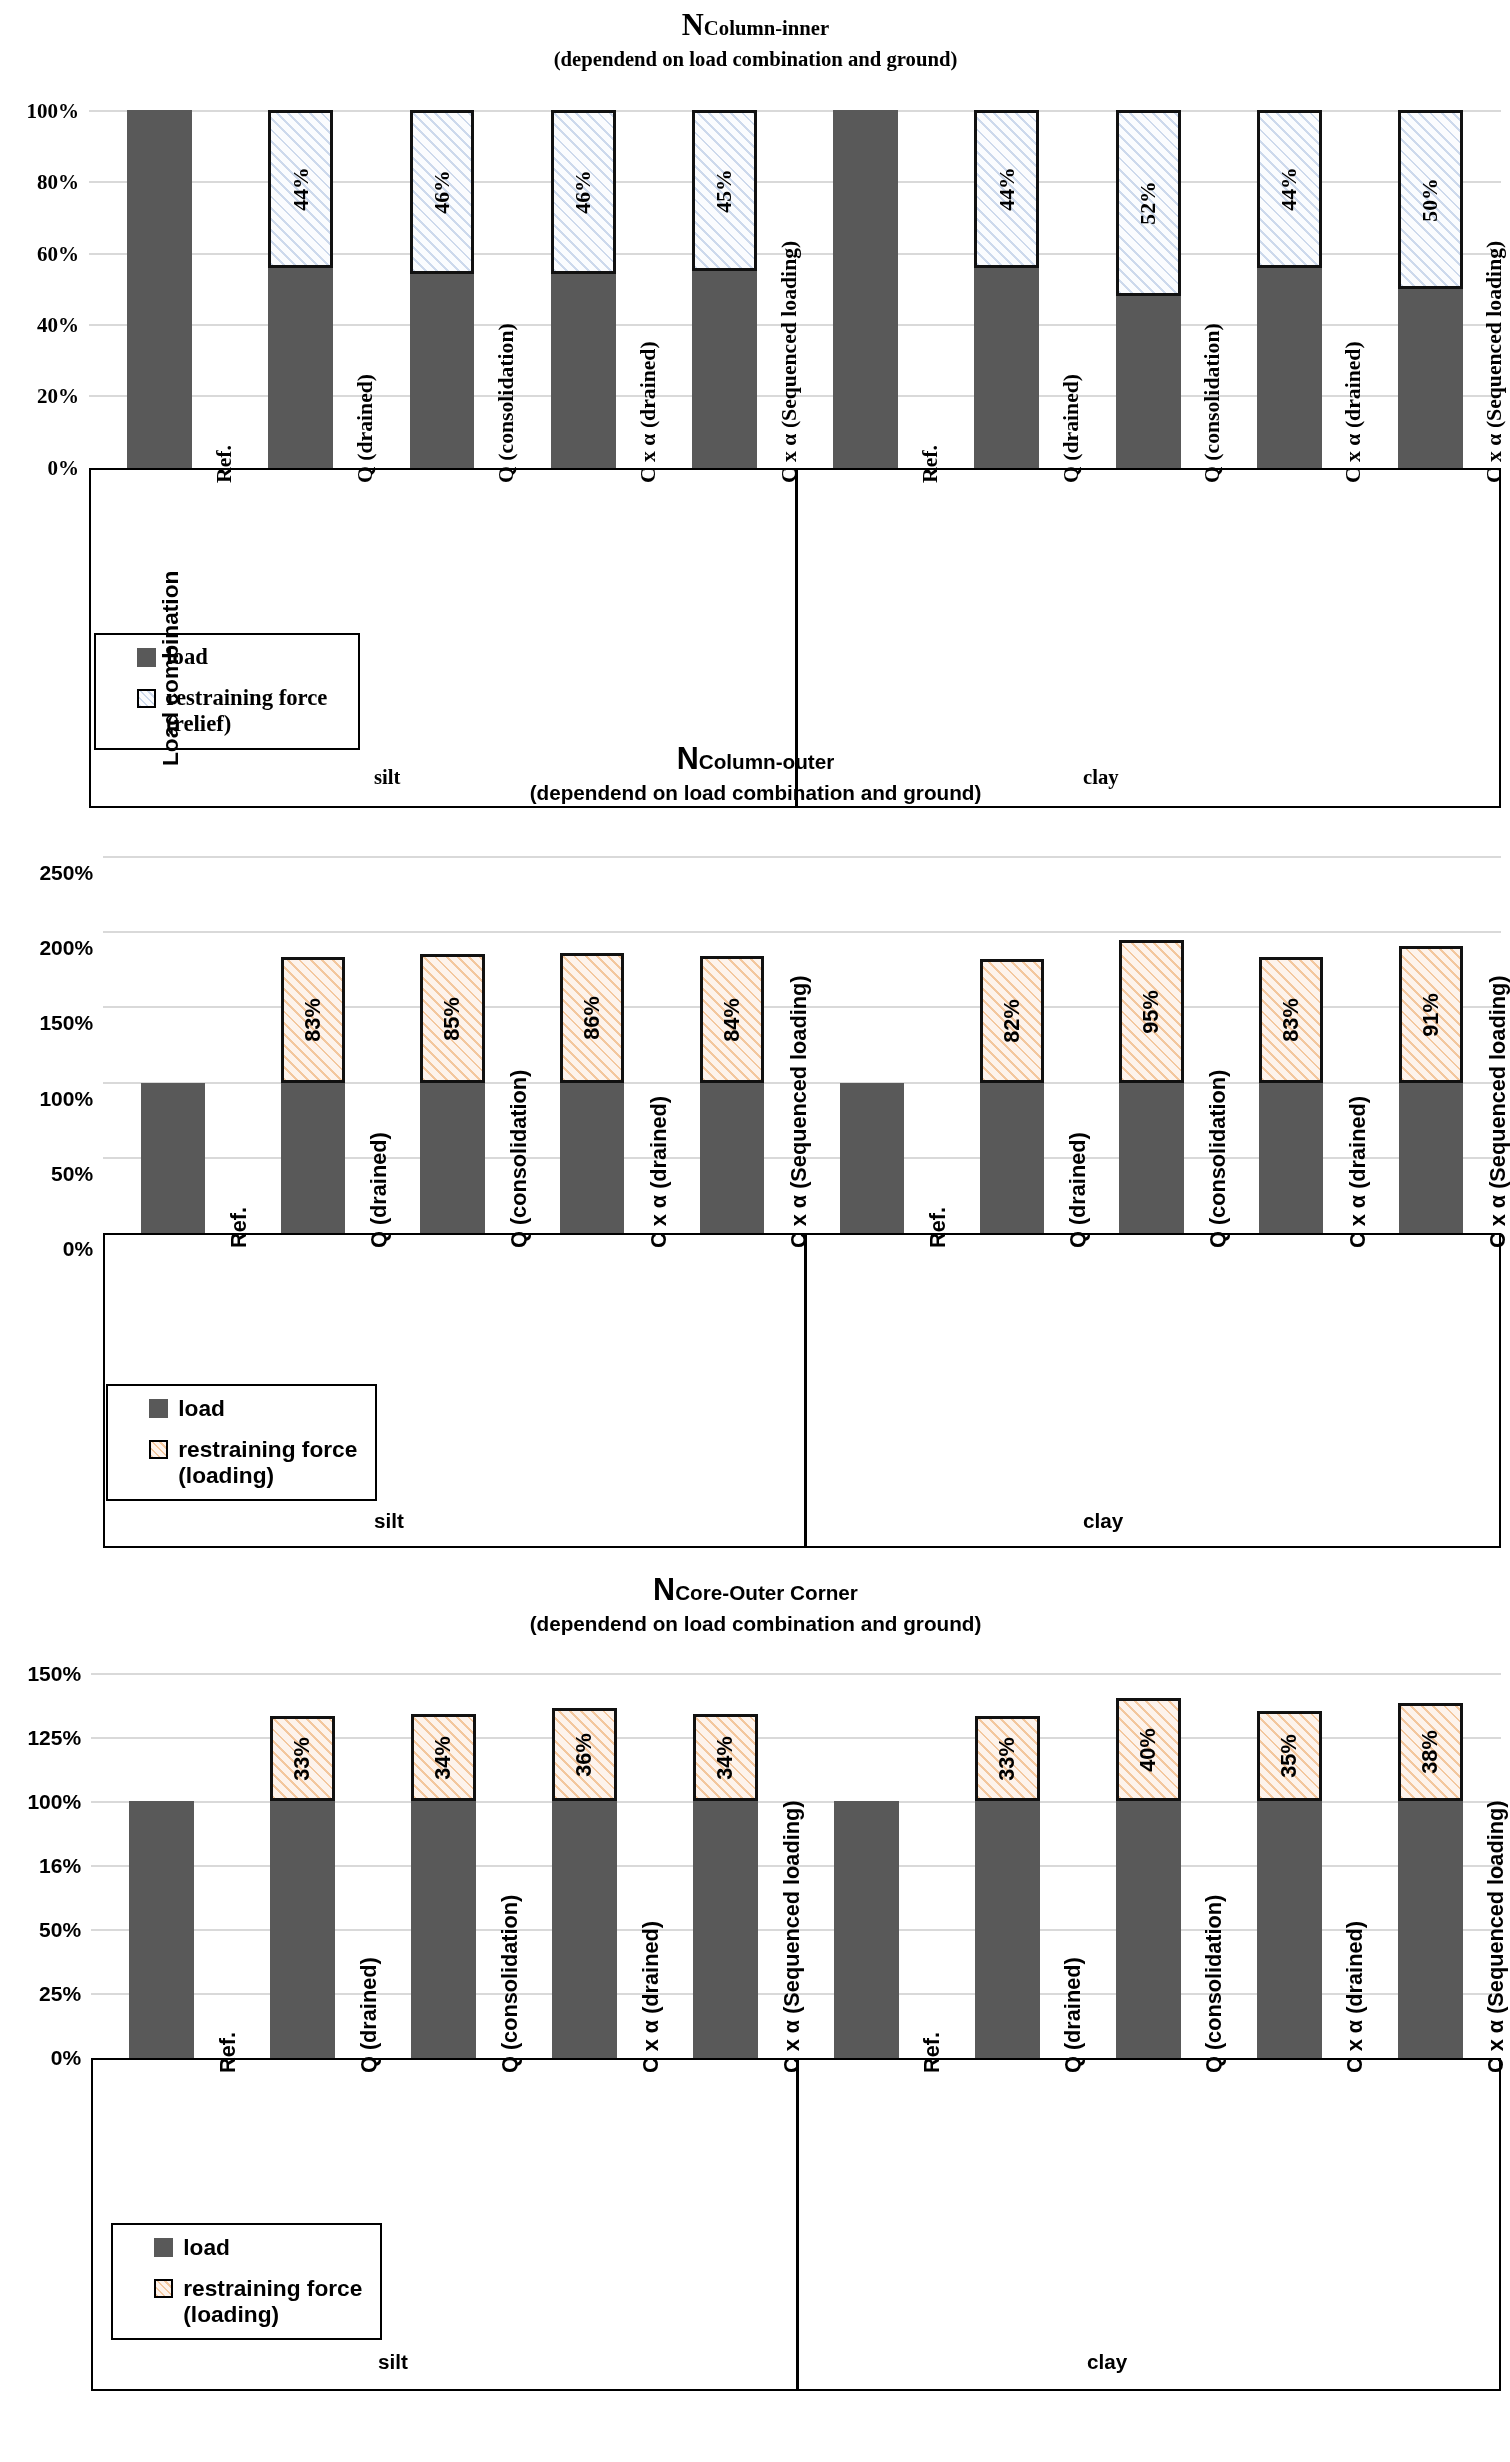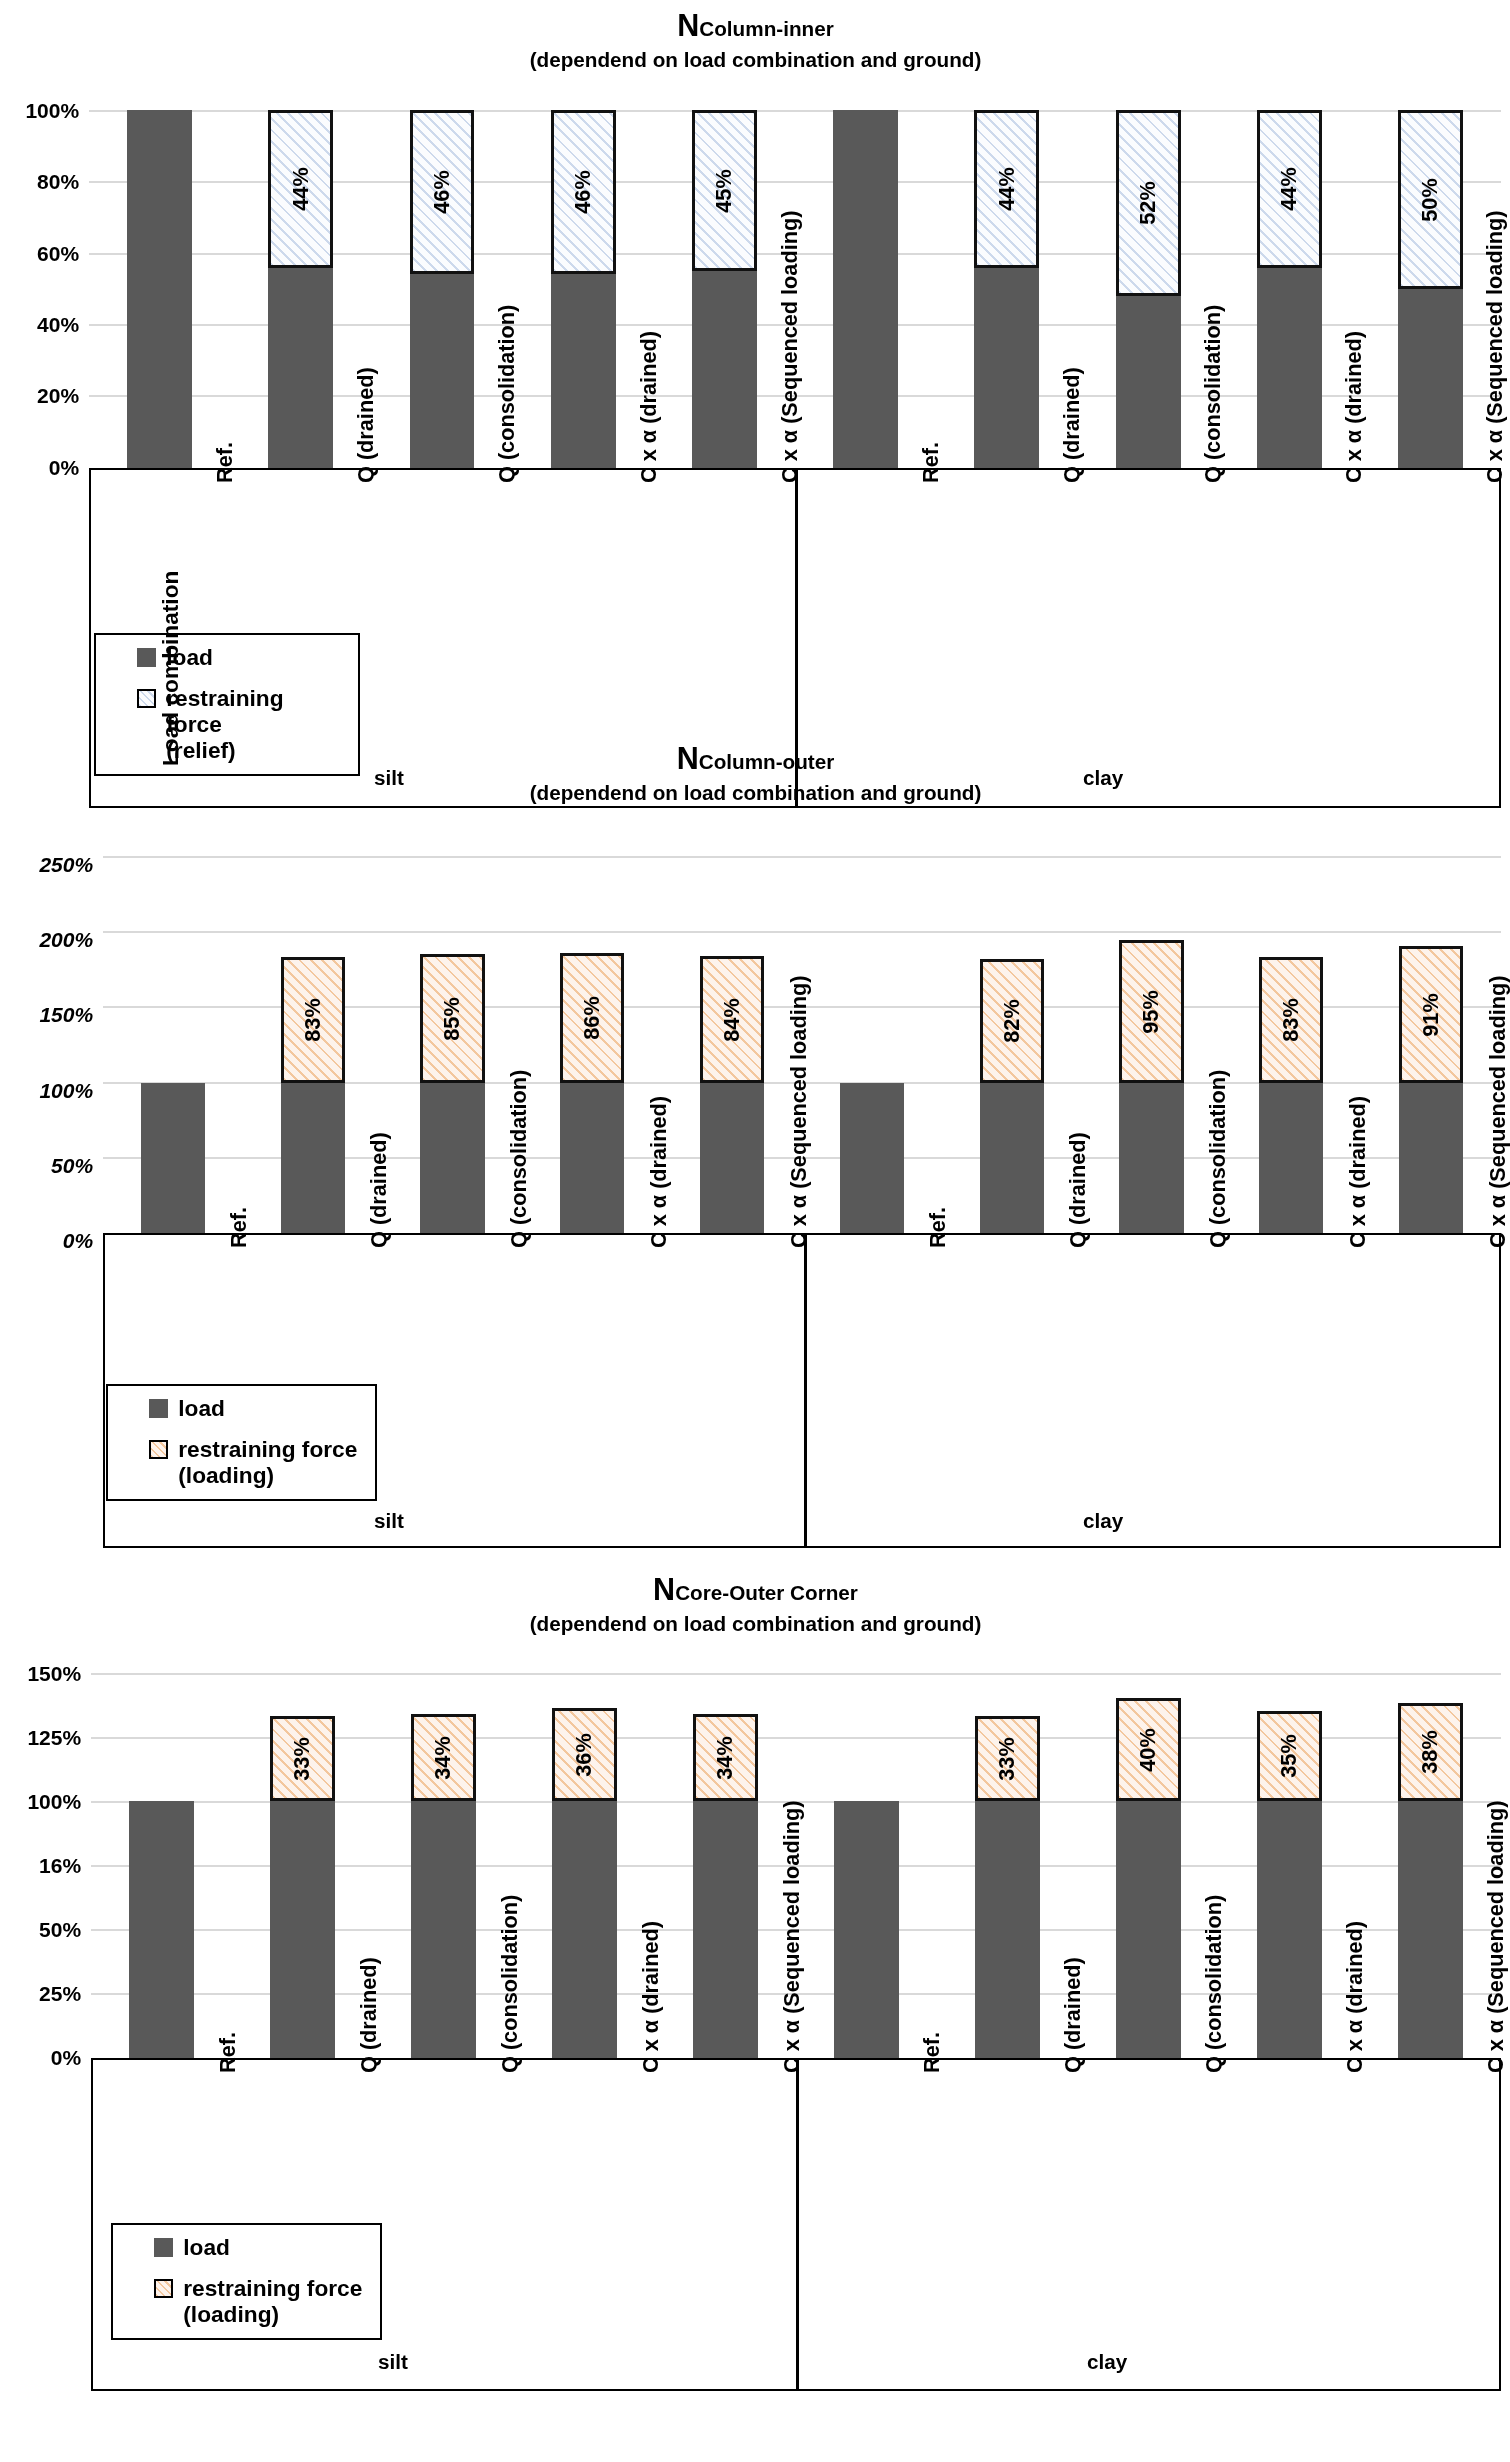--- a/index.html
+++ b/index.html
@@ -111,21 +111,21 @@
   .axis-title {
     position: absolute;
     font-size: 22.7px; font-weight: bold; white-space: nowrap;
     transform-origin: left top;
   }
   .axis-title span { display: inline-block; transform: rotate(-90deg); transform-origin: left top; }
 </style>
 </head>
 <body>
 
-<div class="chart-block" style="height:736px;">
+<div class="chart-block" style="height:736px;font-family:Liberation Serif, serif;">
   <div class="chart-title" style="padding-top:8.9px;">
     <span class="main">N</span><span class="sub">Column-inner</span>
   </div>
   <div class="chart-subtitle">(dependend on load combination and ground)</div>
 
   <div class="plot-area" style="position:absolute; left:0; top:0; width:1511px; height:808px;">
 
     <div class="ylabels" style="left:0; top:0;">
       <div class="ylabel" style="top:111px;">100%</div>
       <div class="ylabel" style="top:182px;">80%</div>
@@ -272,21 +272,21 @@
     <span class="main">N</span><span class="sub">Column-outer</span>
   </div>
   <div class="chart-subtitle">(dependend on load combination and ground)</div>
 
   <div class="plot-area" style="position:absolute; left:0; top:0; width:1511px; height:832px;">
 
     <div class="axis-title" style="left:157px; top:29.5px;">
       <span>Load combination</span>
     </div>
 
-    <div class="ylabels" style="left:0; top:8px; width:98px;font-style:italic;">
+    <div class="ylabels" style="left:0; top:16px; width:98px;">
       <div class="ylabel" style="top:121px;">250%</div>
       <div class="ylabel" style="top:196px;">200%</div>
       <div class="ylabel" style="top:271px;">150%</div>
       <div class="ylabel" style="top:347px;">100%</div>
       <div class="ylabel" style="top:422px;">50%</div>
       <div class="ylabel" style="top:497px;">0%</div>
     </div>
 
     <div class="grid" style="left:103px; right:9.8px; top:0; height:522px;">
       <div class="gridline" style="top:120px;"></div>

